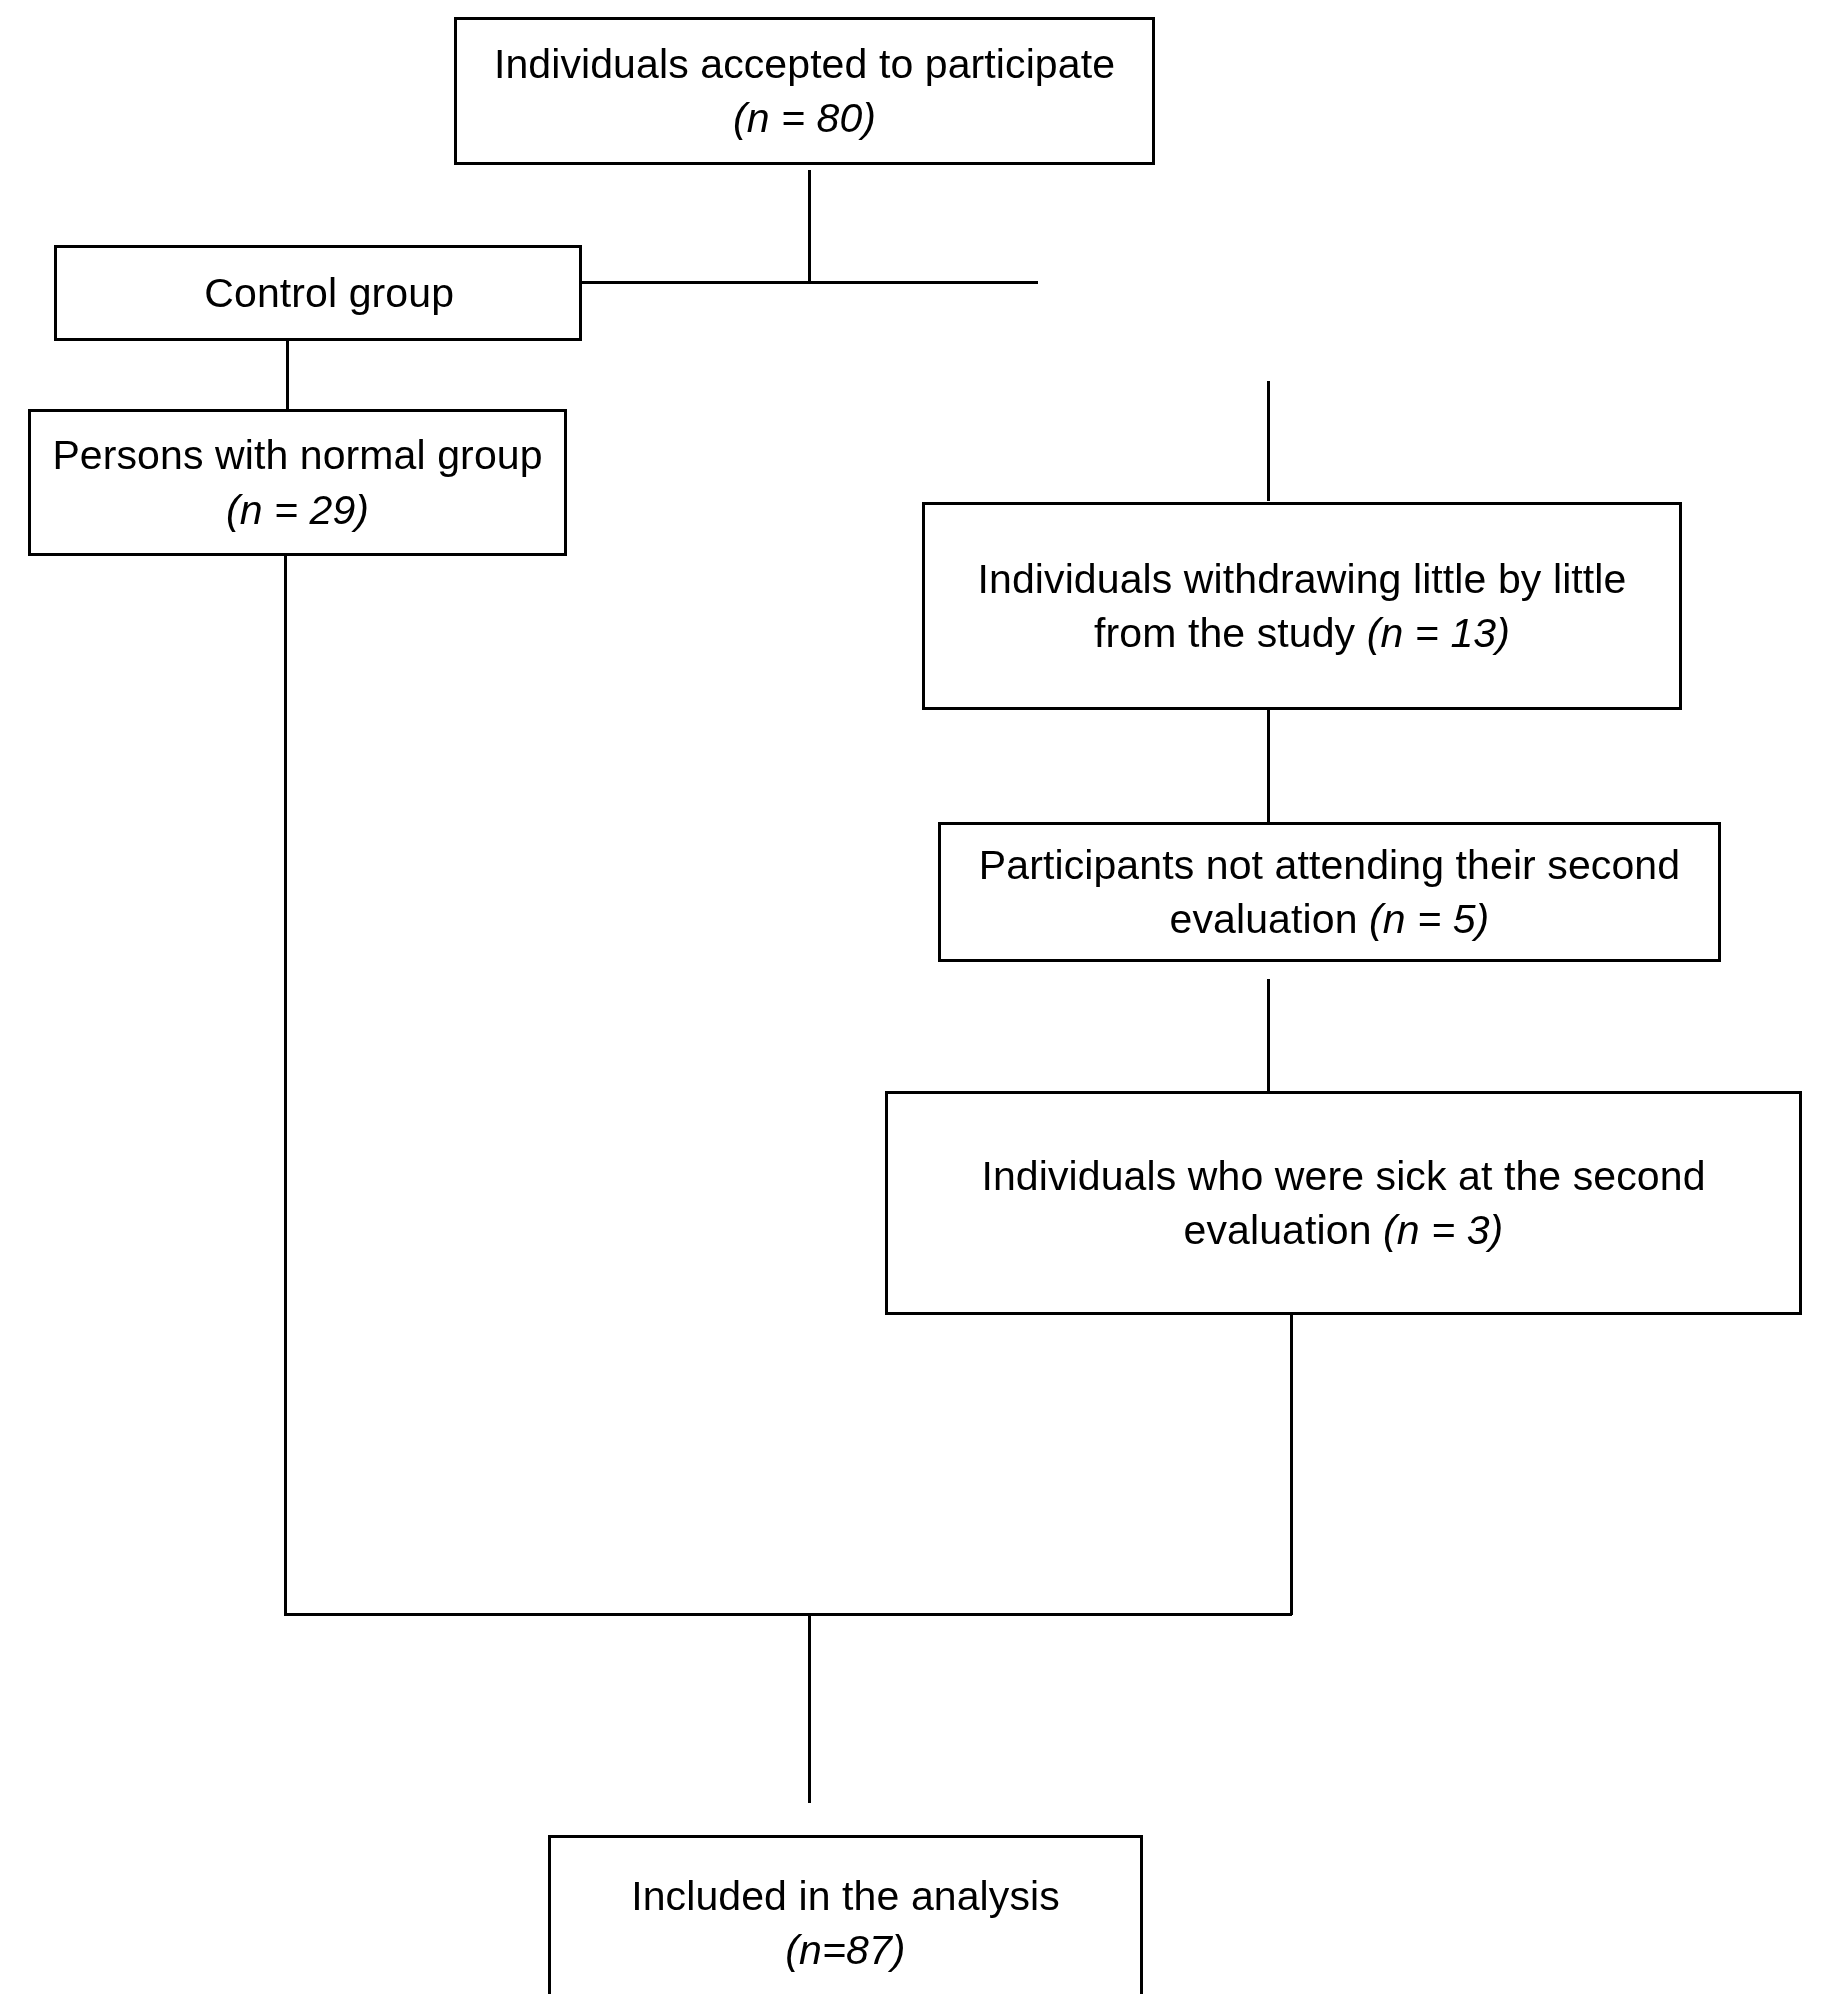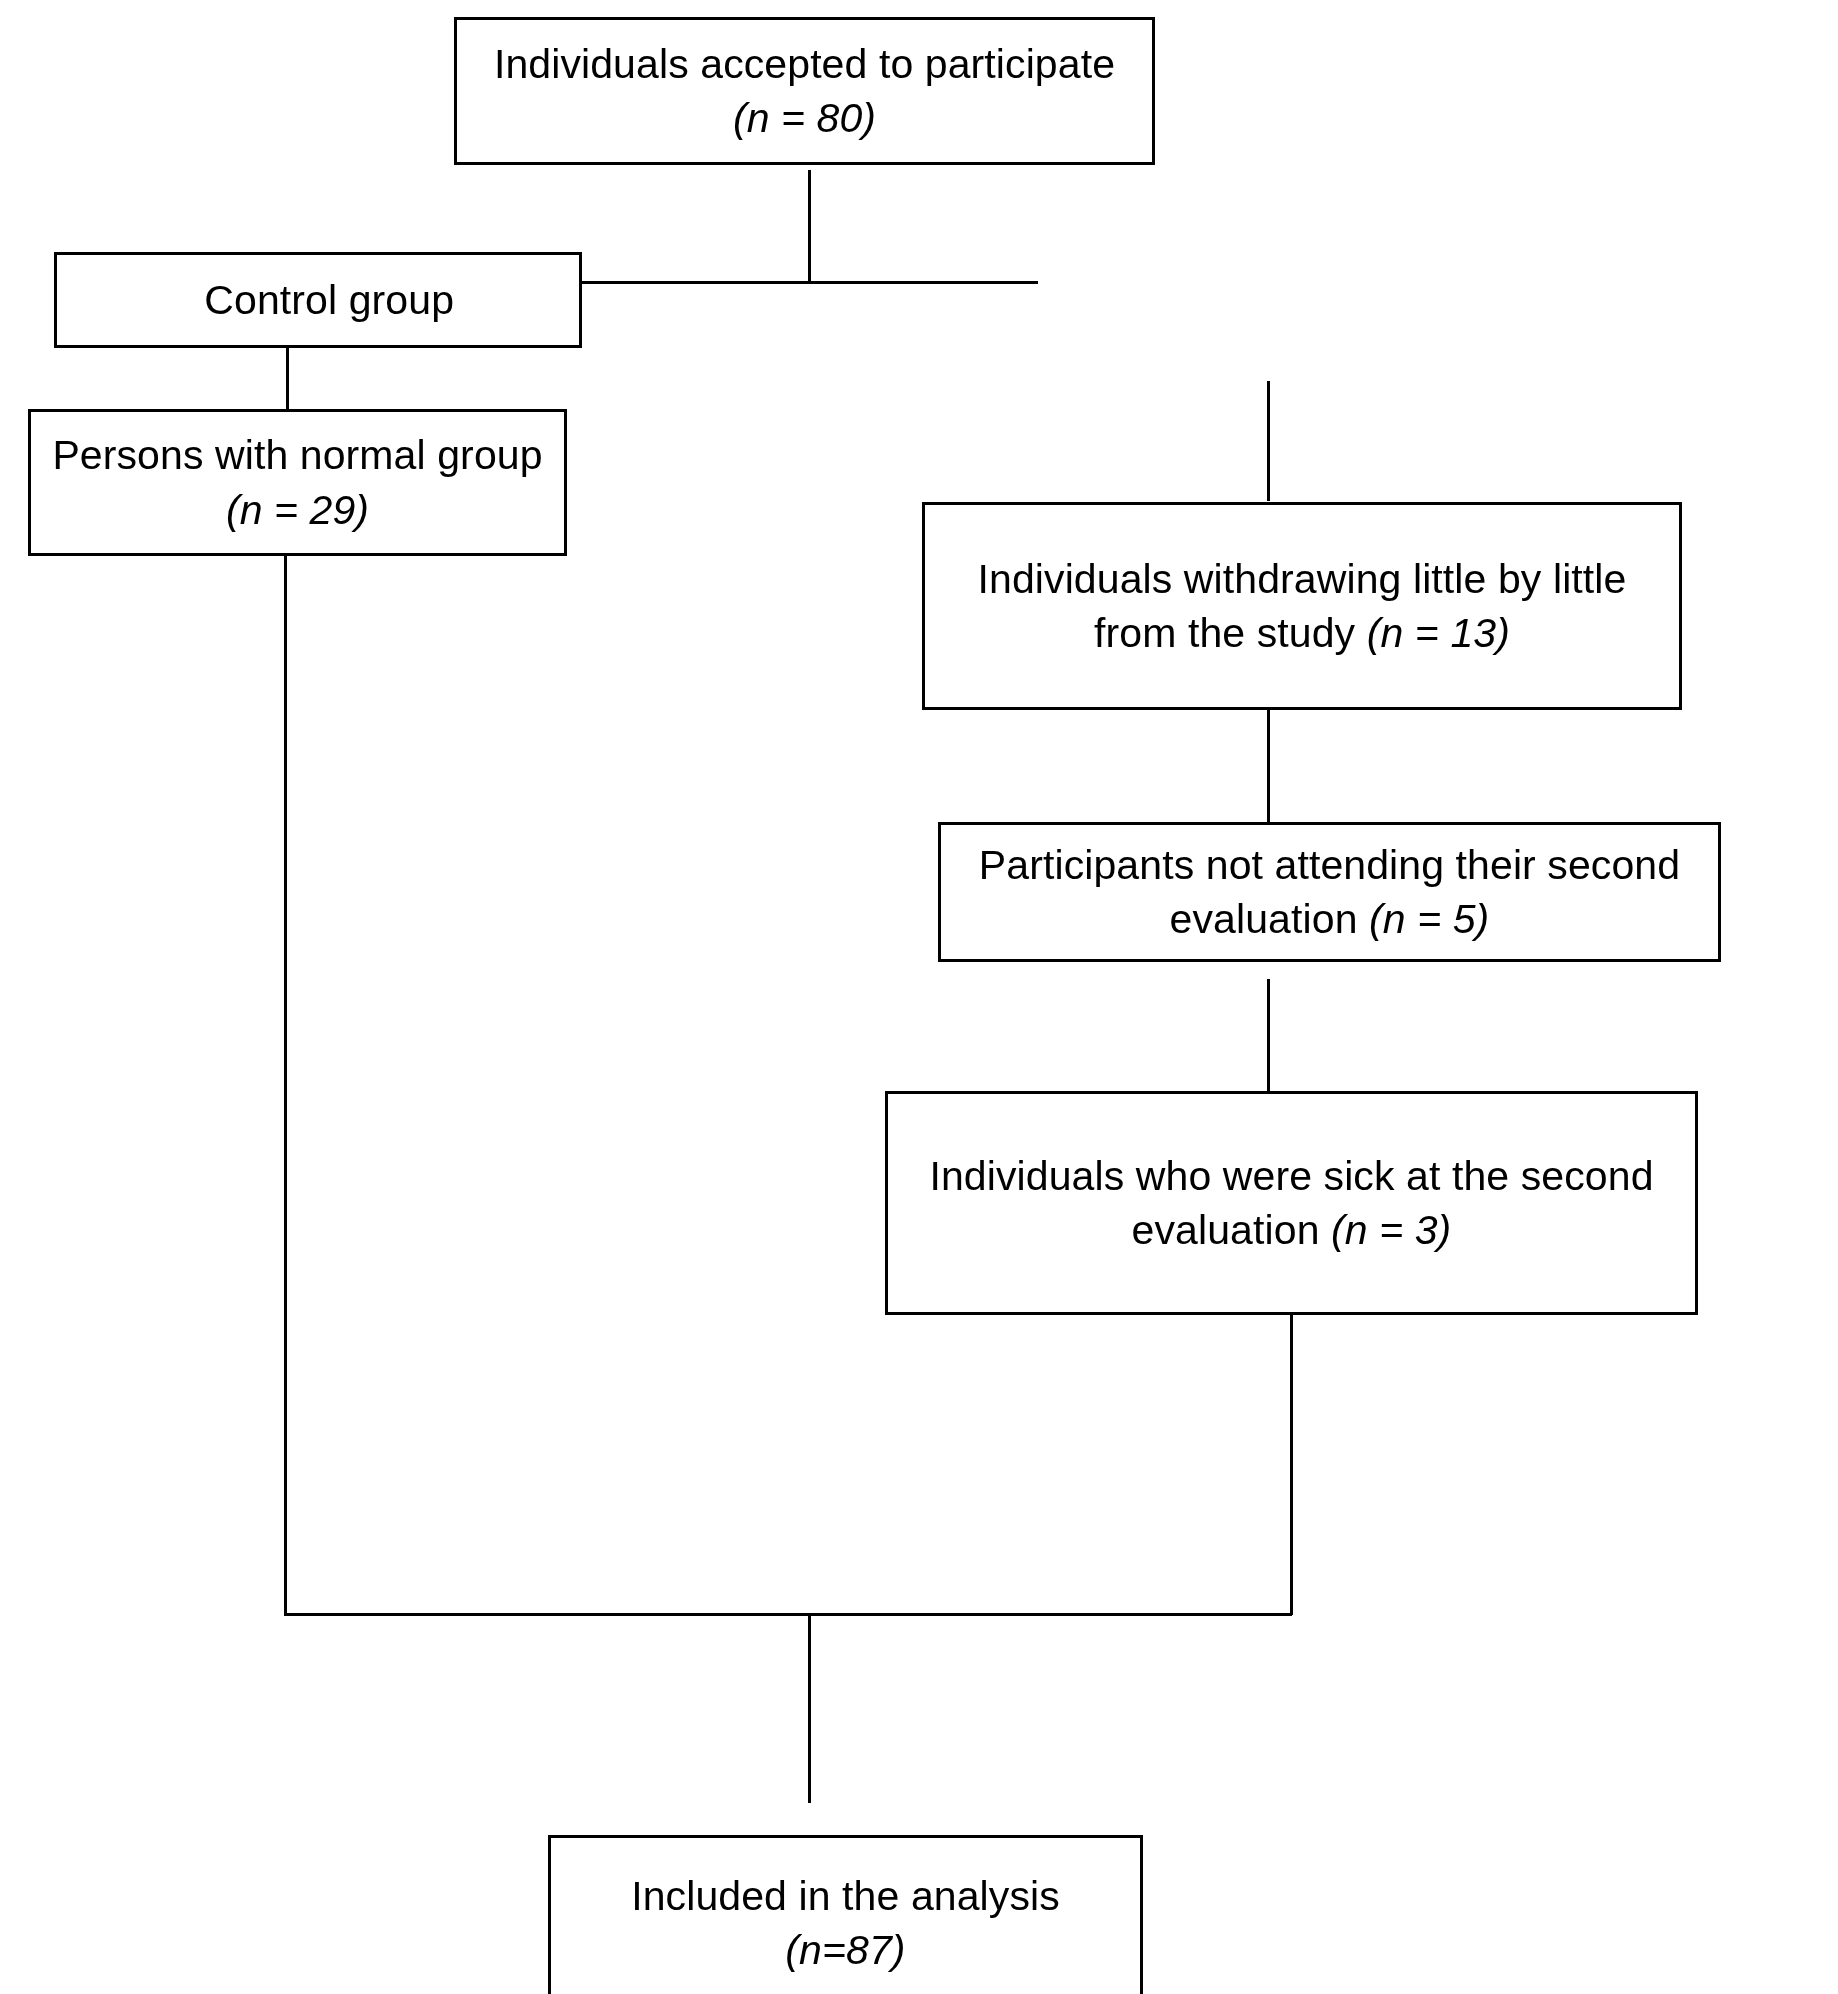--- a/index.html
+++ b/index.html
@@ -67,21 +67,21 @@
   <div class="edge h" style="left:284px; top:1613px; width:1008px;"></div>
 
   <div class="edge v" style="left:808px; top:1613px; height:190px;"></div>
 
   <div class="node" style="left:454px; top:17px; width:701px; height:148px;">
     <div class="label">
       <span>Individuals accepted to participate </span><span class="n">(n = 80)</span>
     </div>
   </div>
 
-  <div class="node" style="left:54px; top:252px; width:528px; height:96px;padding-left:36px;">
+  <div class="node" style="left:54px; top:245px; width:528px; height:96px;padding-left:36px;">
     <div class="label">
       <span>Control group</span><span class="n"></span>
     </div>
   </div>
 
 
   <div class="node" style="left:28px; top:409px; width:539px; height:147px;">
     <div class="label">
       <span>Persons with normal group </span><span class="n">(n = 29)</span>
     </div>
@@ -92,21 +92,21 @@
       <span>Individuals withdrawing little by little from the study </span><span class="n">(n = 13)</span>
     </div>
   </div>
 
   <div class="node" style="left:938px; top:822px; width:783px; height:140px;">
     <div class="label">
       <span>Participants not attending their second evaluation </span><span class="n">(n = 5)</span>
     </div>
   </div>
 
-  <div class="node" style="left:885px; top:1091px; width:813px; height:224px;">
+  <div class="node" style="left:885px; top:1091px; width:917px; height:224px;">
     <div class="label">
       <span>Individuals who were sick at the second evaluation </span><span class="n">(n = 3)</span>
     </div>
   </div>
 
   <div class="node" style="left:548px; top:1803px; width:595px; height:176px;margin-top:32px;">
     <div class="label">
       <span>Included in the analysis </span><br><span class="n">(n=87)</span>
     </div>
   </div>

